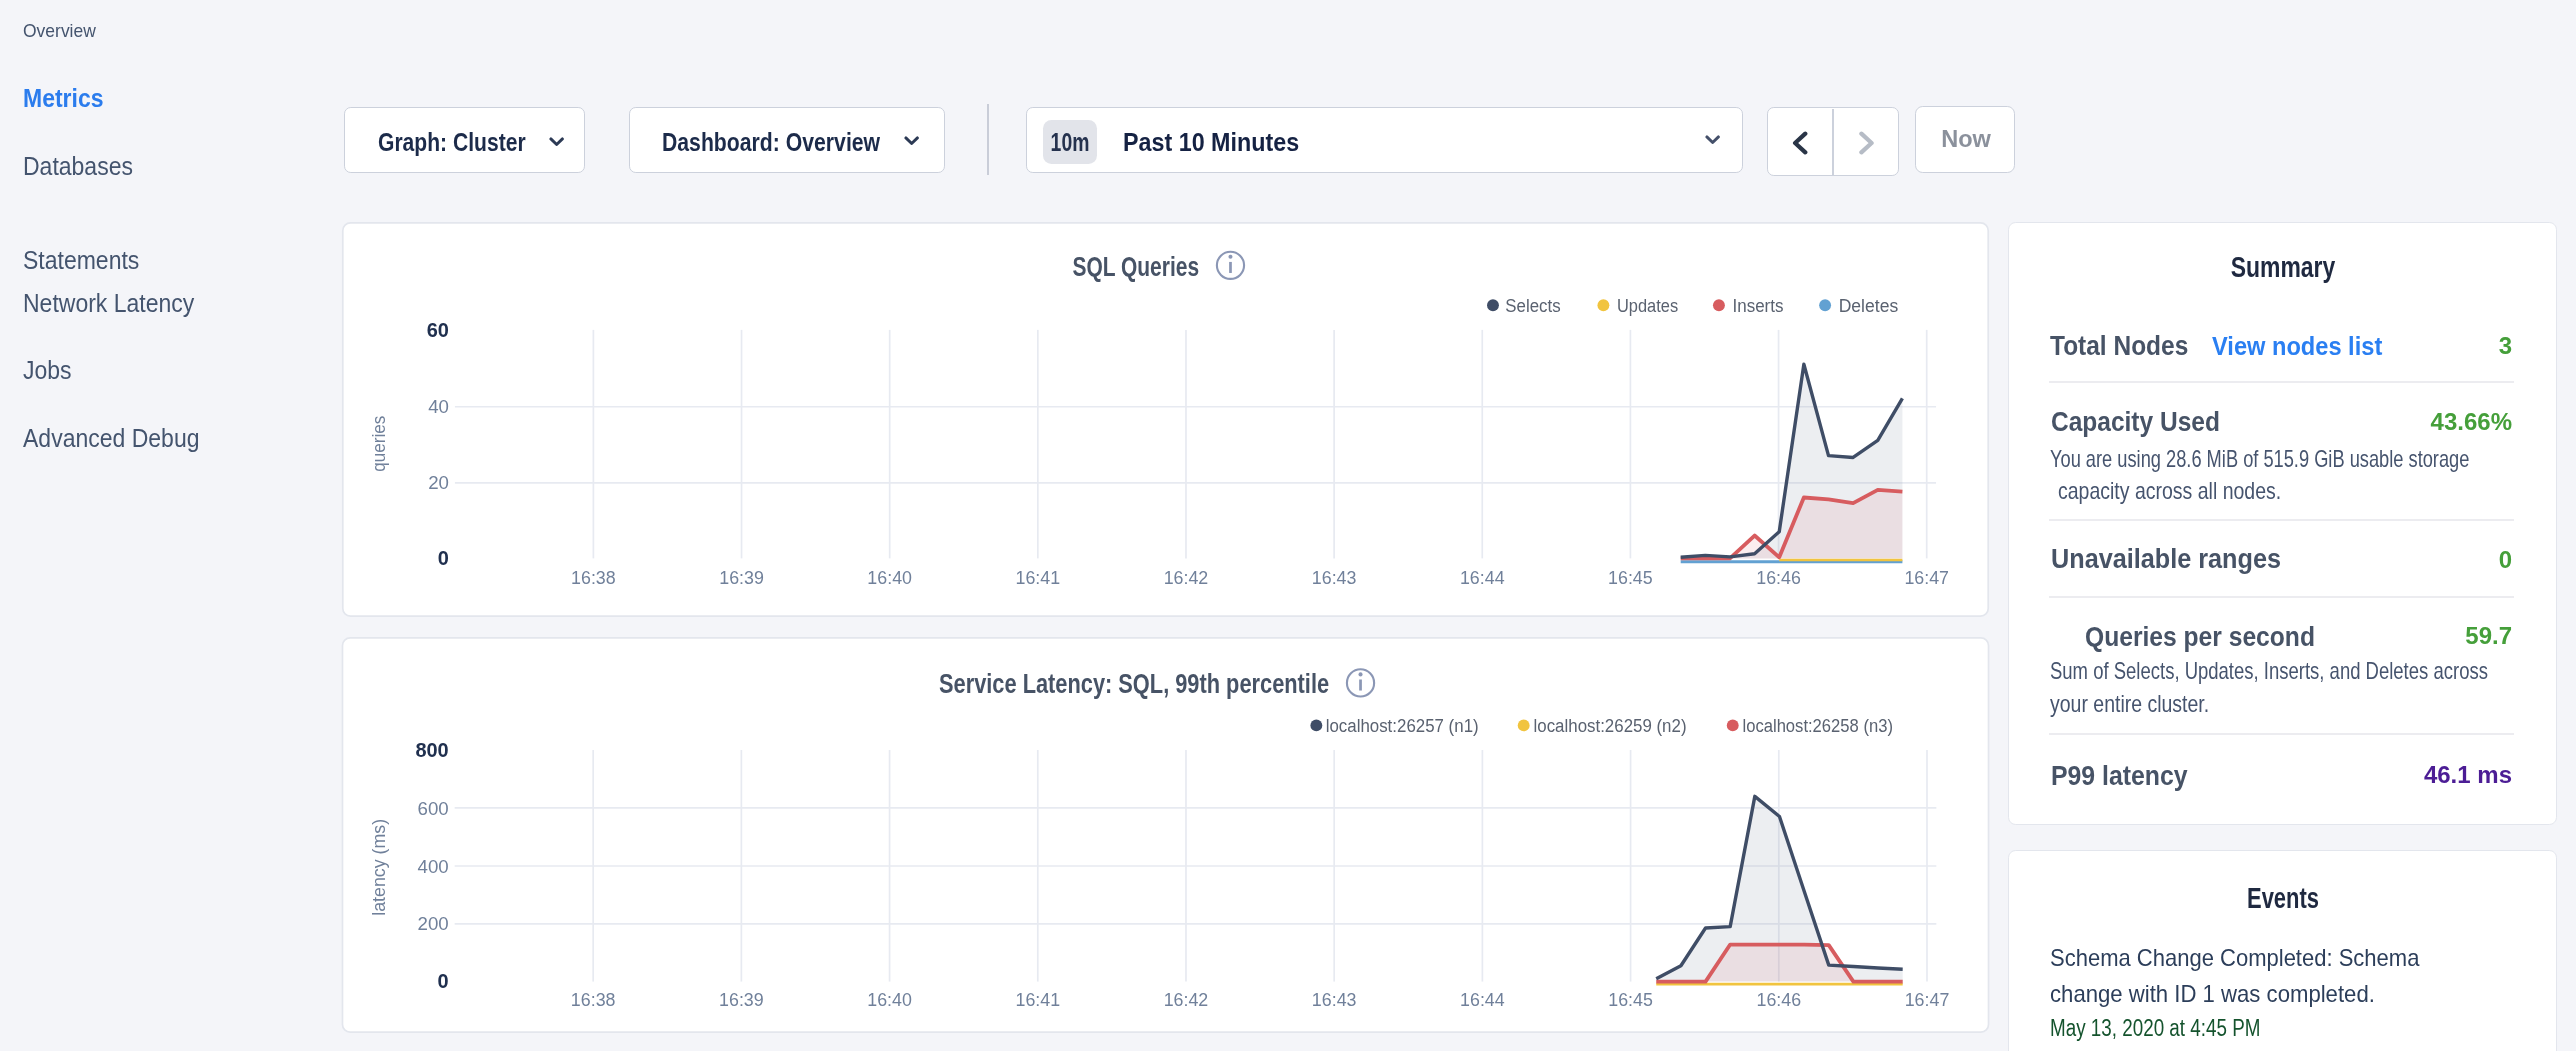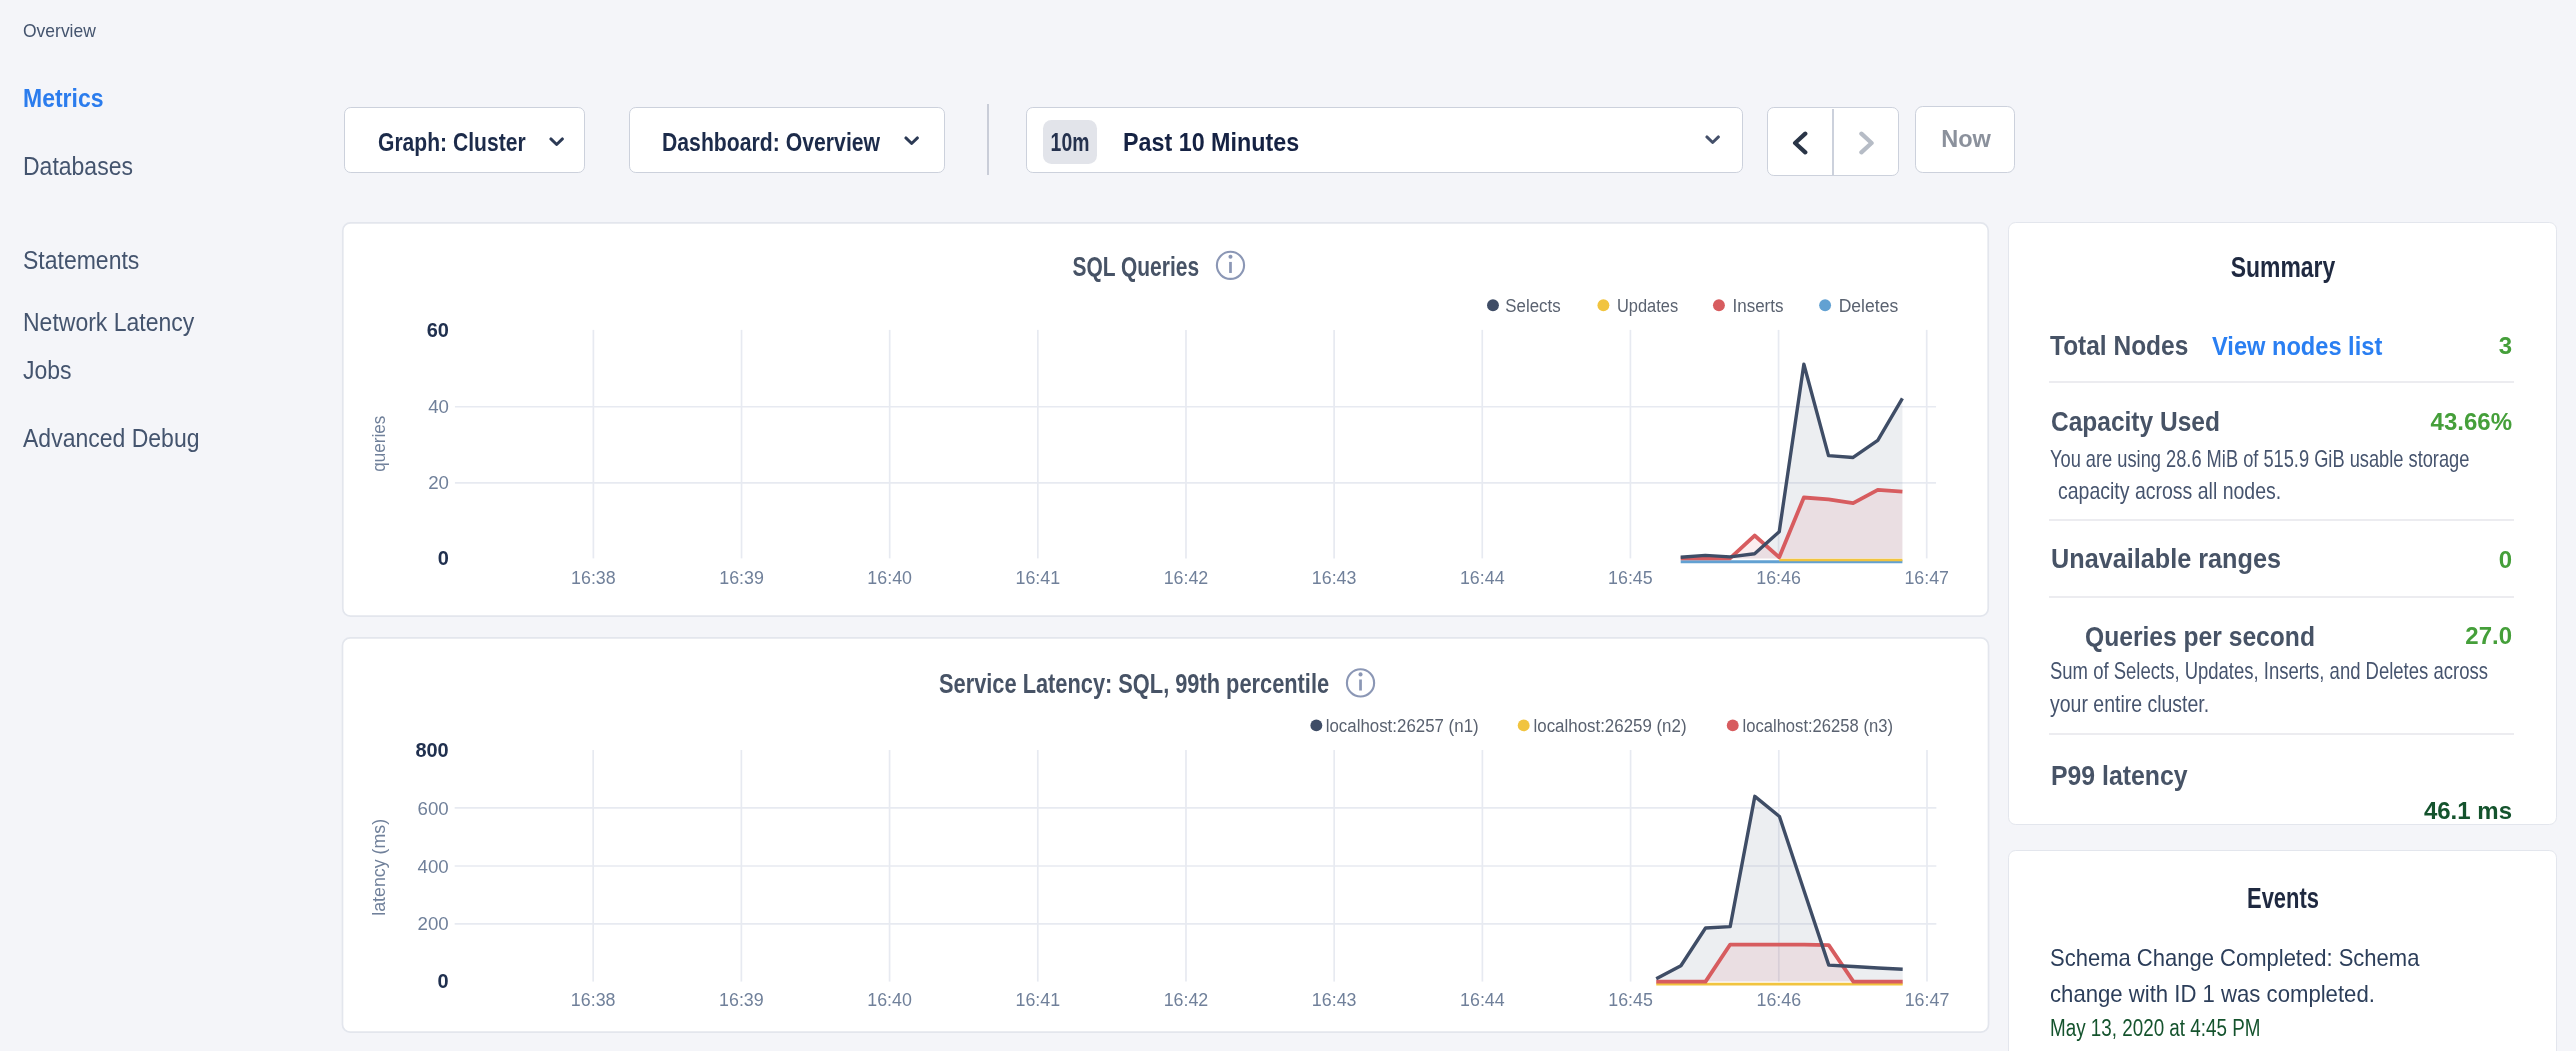--- a/index.html
+++ b/index.html
@@ -10,21 +10,21 @@
 .whitecard { position:absolute; background:#fff; border:1.7px solid #e3e6ed; border-radius:7.7px; }
 .hr { position:absolute; left:2049px; width:465px; height:1.7px; background:#ececf0; }
 </style>
 </head>
 <body>
 <div id="page">
 <div style="position:absolute;top:18.3px;font-size:19px;font-weight:400;color:#44546e;white-space:pre;line-height:25px;left:23px;"><span style="transform:scaleX(0.92);transform-origin:0 50%;display:inline-block;">Overview</span></div>
 <div style="position:absolute;top:86px;font-size:25px;font-weight:700;color:#2b7ced;white-space:pre;line-height:25px;left:23px;"><span style="transform:scaleX(0.92);transform-origin:0 50%;display:inline-block;">Metrics</span></div>
 <div style="position:absolute;top:154px;font-size:25px;font-weight:400;color:#44546e;white-space:pre;line-height:25px;left:23px;"><span style="transform:scaleX(0.92);transform-origin:0 50%;display:inline-block;">Databases</span></div>
 <div style="position:absolute;top:223px;font-size:25px;font-weight:400;color:#44546e;white-space:pre;line-height:25px;left:23px;margin-top:25px;"><span style="transform:scaleX(0.92);transform-origin:0 50%;display:inline-block;">Statements</span></div>
-<div style="position:absolute;top:291px;font-size:25px;font-weight:400;color:#44546e;white-space:pre;line-height:25px;left:23px;margin-top:19px;"><span style="transform:scaleX(0.92);transform-origin:0 50%;display:inline-block;">Network Latency</span></div>
+<div style="position:absolute;top:291px;font-size:25px;font-weight:400;color:#44546e;white-space:pre;line-height:25px;left:23px;"><span style="transform:scaleX(0.92);transform-origin:0 50%;display:inline-block;">Network Latency</span></div>
 <div style="position:absolute;top:358px;font-size:25px;font-weight:400;color:#44546e;white-space:pre;line-height:25px;left:23px;"><span style="transform:scaleX(0.92);transform-origin:0 50%;display:inline-block;">Jobs</span></div>
 <div style="position:absolute;top:426px;font-size:25px;font-weight:400;color:#44546e;white-space:pre;line-height:25px;left:23px;"><span style="transform:scaleX(0.92);transform-origin:0 50%;display:inline-block;">Advanced Debug</span></div>
 <div style="position:absolute;left:344px;top:107px;width:241px;height:66px;background:#fff;border:1.7px solid #ccd1dc;border-radius:6.8px;"></div>
 <div style="position:absolute;top:129px;font-size:26px;font-weight:700;color:#1c2b4a;white-space:pre;line-height:26px;left:378px;"><span style="transform:scaleX(0.8109);transform-origin:0 50%;display:inline-block;">Graph: Cluster</span></div>
 <svg style="position:absolute;left:549px;top:137px;" width="15.3" height="9.4" viewBox="0 0 18 11">
       <path d="M2.2 2.2 L9.0 8.8 L15.8 2.2" fill="none" stroke="#2c3a55" stroke-width="3.4" stroke-linecap="round" stroke-linejoin="round"></path>
     </svg>
 <div style="position:absolute;left:629px;top:107px;width:316px;height:66px;background:#fff;border:1.7px solid #ccd1dc;border-radius:6.8px;"></div>
 <div style="position:absolute;top:129px;font-size:26px;font-weight:700;color:#1c2b4a;white-space:pre;line-height:26px;left:662px;"><span style="transform:scaleX(0.8158);transform-origin:0 50%;display:inline-block;">Dashboard: Overview</span></div>
 <svg style="position:absolute;left:904px;top:136px;" width="15.3" height="9.4" viewBox="0 0 18 11">
@@ -151,25 +151,25 @@
 <div class="hr" style="top:381px;"></div>
 <div style="position:absolute;top:408px;font-size:28px;font-weight:700;color:#475366;white-space:pre;line-height:28px;left:2051px;"><span style="transform:scaleX(0.875);transform-origin:0 50%;display:inline-block;">Capacity Used</span></div>
 <div style="position:absolute;top:410px;font-size:24px;font-weight:700;color:#459f3a;white-space:pre;line-height:24px;right:64px;">43.66%</div>
 <div style="position:absolute;top:447px;font-size:24px;font-weight:400;color:#46546e;white-space:pre;line-height:24px;left:2050px;"><span style="transform:scaleX(0.7605);transform-origin:0 50%;display:inline-block;">You are using 28.6 MiB of 515.9 GiB usable storage</span></div>
 <div style="position:absolute;top:479px;font-size:24px;font-weight:400;color:#46546e;white-space:pre;line-height:24px;left:2050px;margin-left:8px;"><span style="transform:scaleX(0.812);transform-origin:0 50%;display:inline-block;">capacity across all nodes.</span></div>
 <div class="hr" style="top:519px;"></div>
 <div style="position:absolute;top:545px;font-size:28px;font-weight:700;color:#475366;white-space:pre;line-height:28px;left:2051px;"><span style="transform:scaleX(0.9009);transform-origin:0 50%;display:inline-block;">Unavailable ranges</span></div>
 <div style="position:absolute;top:548px;font-size:24px;font-weight:700;color:#459f3a;white-space:pre;line-height:24px;right:64px;">0</div>
 <div class="hr" style="top:596px;"></div>
 <div style="position:absolute;top:623px;font-size:28px;font-weight:700;color:#475366;white-space:pre;line-height:28px;left:2051px;margin-left:34px;"><span style="transform:scaleX(0.8795);transform-origin:0 50%;display:inline-block;">Queries per second</span></div>
-<div style="position:absolute;top:624px;font-size:24px;font-weight:700;color:#459f3a;white-space:pre;line-height:24px;right:64px;">27.0</div>
+<div style="position:absolute;top:624px;font-size:24px;font-weight:700;color:#459f3a;white-space:pre;line-height:24px;right:64px;">59.7</div>
 <div style="position:absolute;top:659px;font-size:24px;font-weight:400;color:#46546e;white-space:pre;line-height:24px;left:2050px;"><span style="transform:scaleX(0.7706);transform-origin:0 50%;display:inline-block;">Sum of Selects, Updates, Inserts, and Deletes across</span></div>
 <div style="position:absolute;top:692px;font-size:24px;font-weight:400;color:#46546e;white-space:pre;line-height:24px;left:2050px;"><span style="transform:scaleX(0.8116);transform-origin:0 50%;display:inline-block;">your entire cluster.</span></div>
 <div class="hr" style="top:733px;"></div>
 <div style="position:absolute;top:762px;font-size:28px;font-weight:700;color:#475366;white-space:pre;line-height:28px;left:2051px;"><span style="transform:scaleX(0.8864);transform-origin:0 50%;display:inline-block;">P99 latency</span></div>
-<div style="position:absolute;top:763px;font-size:24px;font-weight:700;color:#14532d;white-space:pre;line-height:24px;right:64px;margin-top:36px;">46.1 ms</div>
+<div style="position:absolute;top:763px;font-size:24px;font-weight:700;color:#4c1d95;white-space:pre;line-height:24px;right:64px;">46.1 ms</div>
 <div class="whitecard" style="left:2008px;top:850px;width:549px;height:281px;"></div>
 <div style="position:absolute;top:883px;font-size:30px;font-weight:700;color:#1f2940;white-space:pre;line-height:30px;left:2283px;transform:translateX(-50%);"><span style="display:inline-block;transform:scaleX(0.7318);transform-origin:50% 50%;">Events</span></div>
 <div style="position:absolute;top:946px;font-size:24px;font-weight:400;color:#2c3e5a;white-space:pre;line-height:24px;left:2050px;"><span style="transform:scaleX(0.9169);transform-origin:0 50%;display:inline-block;">Schema Change Completed: Schema</span></div>
 <div style="position:absolute;top:982px;font-size:24px;font-weight:400;color:#2c3e5a;white-space:pre;line-height:24px;left:2050px;"><span style="transform:scaleX(0.9224);transform-origin:0 50%;display:inline-block;">change with ID 1 was completed.</span></div>
 <div style="position:absolute;top:1017px;font-size:23px;font-weight:400;color:#14532d;white-space:pre;line-height:23px;left:2050px;"><span style="transform:scaleX(0.8187);transform-origin:0 50%;display:inline-block;">May 13, 2020 at 4:45 PM</span></div>
 </div>
 
 
 </body></html>

